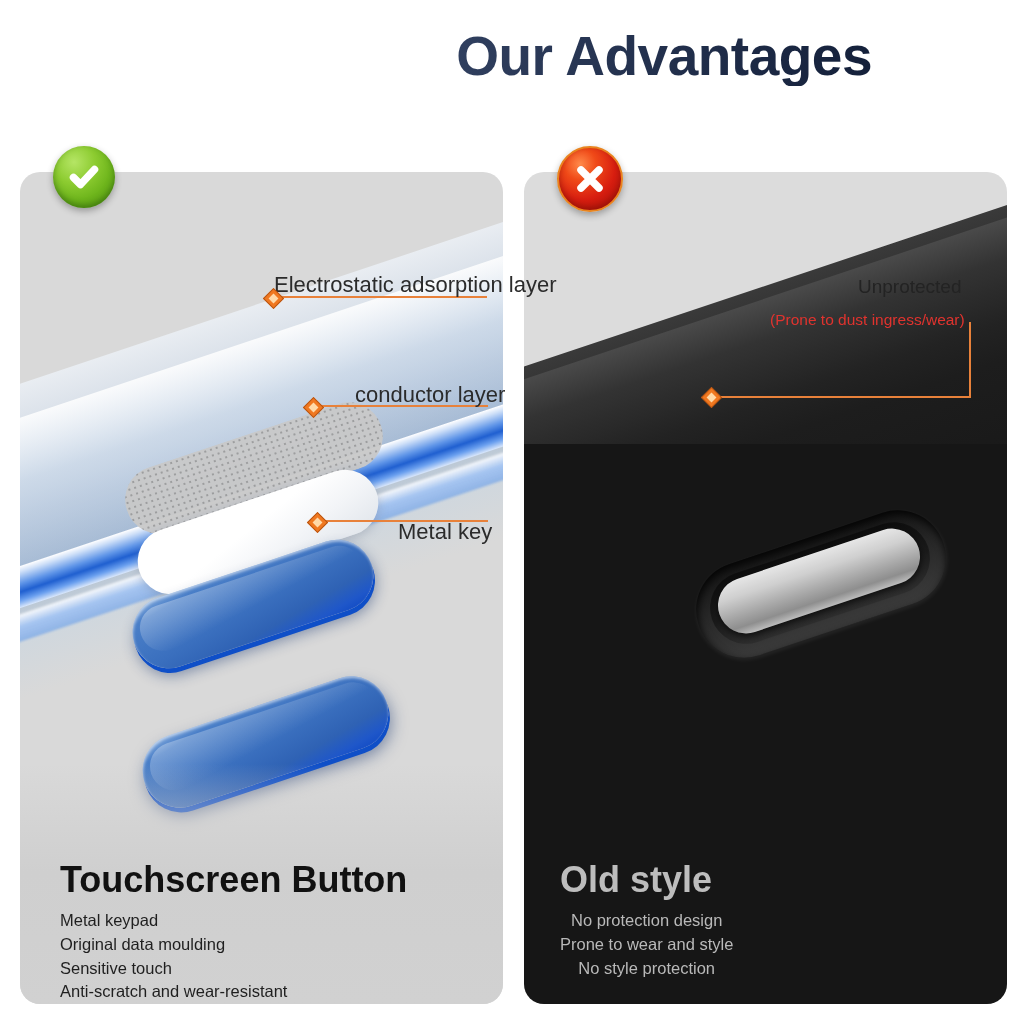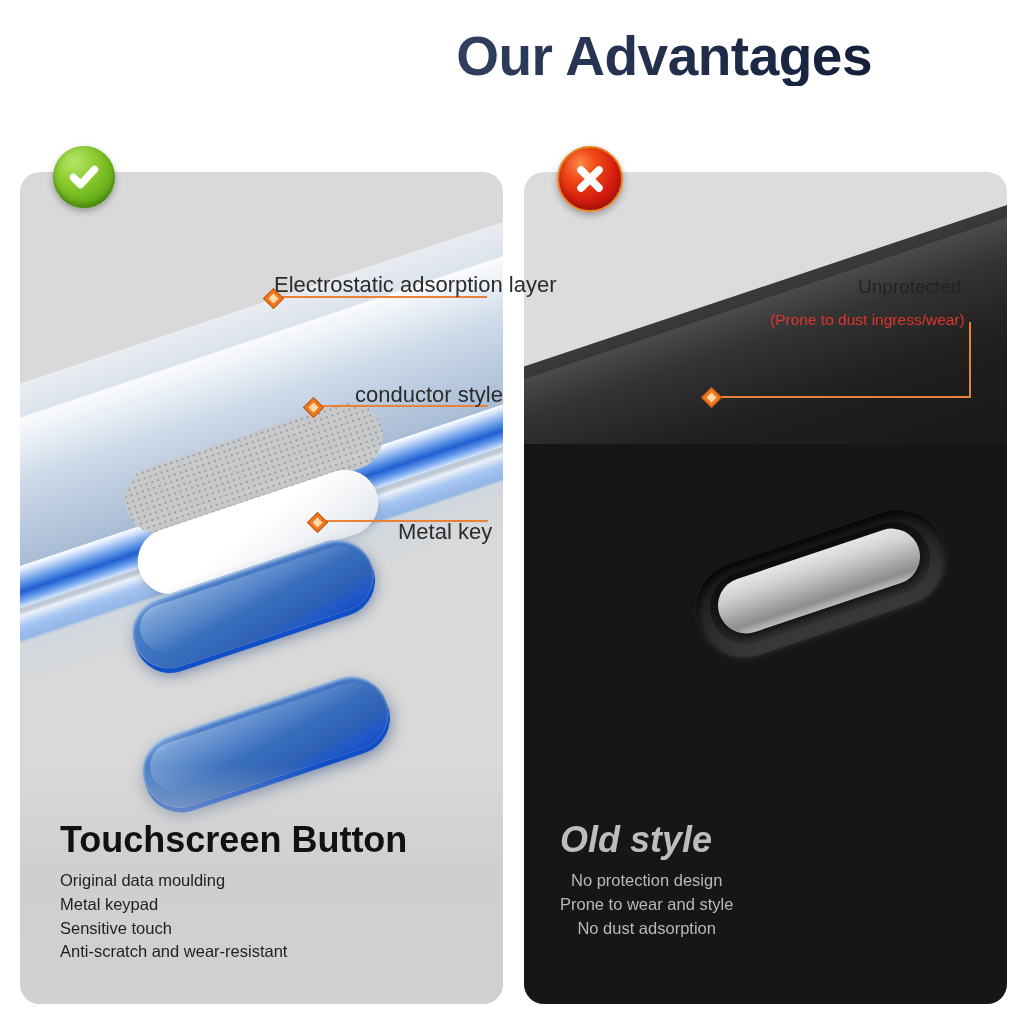--- a/index.html
+++ b/index.html
@@ -169,23 +169,23 @@
   }
   .diamond::after{
     content:"";position:absolute;left:3px;top:3px;right:3px;bottom:3px;
     background:#ffd9a8;
   }
 
   
   .bottom-block{position:absolute;z-index:7;}
   #good-text{left:60px;top:820px;}
   #bad-text{left:560px;top:820px;}
-  .big-head{font-size:36px;font-weight:bold;line-height:1.12;}
+  .big-head{font-size:36px;font-weight:bold;line-height:1.12;margin-top:40px;}
   #good-text .big-head{color:#111111;}
-  #bad-text  .big-head{color:#bdbdbd;font-style:italic;}
+  #bad-text  .big-head{color:#bdbdbd;}
   .sub-list{margin-top:9px;font-size:16.5px;line-height:1.43;}
   #good-text .sub-list{color:#1f1f1f;}
   #bad-text  .sub-list{color:#b9b9b9;text-align:center;}
   .sub-list div{white-space:nowrap;}
   #unprotected-title{color:#232323;font-size:19px;}
   #unprotected-sub{color:#e0332e;font-size:15.5px;}
 </style>
 </head>
 <body>
 
@@ -204,21 +204,21 @@
     <div class="layer" id="key-bottom"></div>
 
     <div id="good-fade"></div>
   </div>
 </div>
 
 <div class="callout-label" style="left:274px;top:272px;">Electrostatic adsorption layer</div>
 <div class="lead-line" style="left:277px;top:296px;width:210px;height:1.6px;"></div>
 <div class="diamond" style="left:266px;top:291px;"></div>
 
-<div class="callout-label" style="left:355px;top:382px;">conductor style</div>
+<div class="callout-label" style="left:355px;top:382px;">conductor layer</div>
 <div class="lead-line" style="left:318px;top:405px;width:170px;height:1.6px;"></div>
 <div class="diamond" style="left:306px;top:400px;"></div>
 
 <div class="callout-label" style="left:398px;top:491px;margin-top:28px;">Metal key</div>
 <div class="lead-line" style="left:322px;top:520px;width:166px;height:1.6px;"></div>
 <div class="diamond" style="left:310px;top:515px;"></div>
 
 <div class="panel" id="panel-bad">
   <div id="bad-art">
     <div class="black-slab"></div>
@@ -243,27 +243,27 @@
 </div>
 <div class="badge" id="badge-bad">
   <svg width="34" height="34" viewBox="0 0 34 34" aria-hidden="true">
     <path d="M8 8 L26 26 M26 8 L8 26" stroke="#ffffff" stroke-width="7.5" fill="none" stroke-linecap="round"></path>
   </svg>
 </div>
 
 <div class="bottom-block" id="good-text">
   <div class="big-head">Touchscreen Button</div>
   <div class="sub-list">
+    <div>Metal keypad</div>
     <div>Original data moulding</div>
-    <div>Metal keypad</div>
     <div>Sensitive touch</div>
     <div>Anti-scratch and wear-resistant</div>
   </div>
 </div>
 
 <div class="bottom-block" id="bad-text">
   <div class="big-head">Old style</div>
   <div class="sub-list">
     <div>No protection design</div>
     <div>Prone to wear and style</div>
-    <div>No dust adsorption</div>
+    <div>No style protection</div>
   </div>
 </div>
 
 </body></html>

